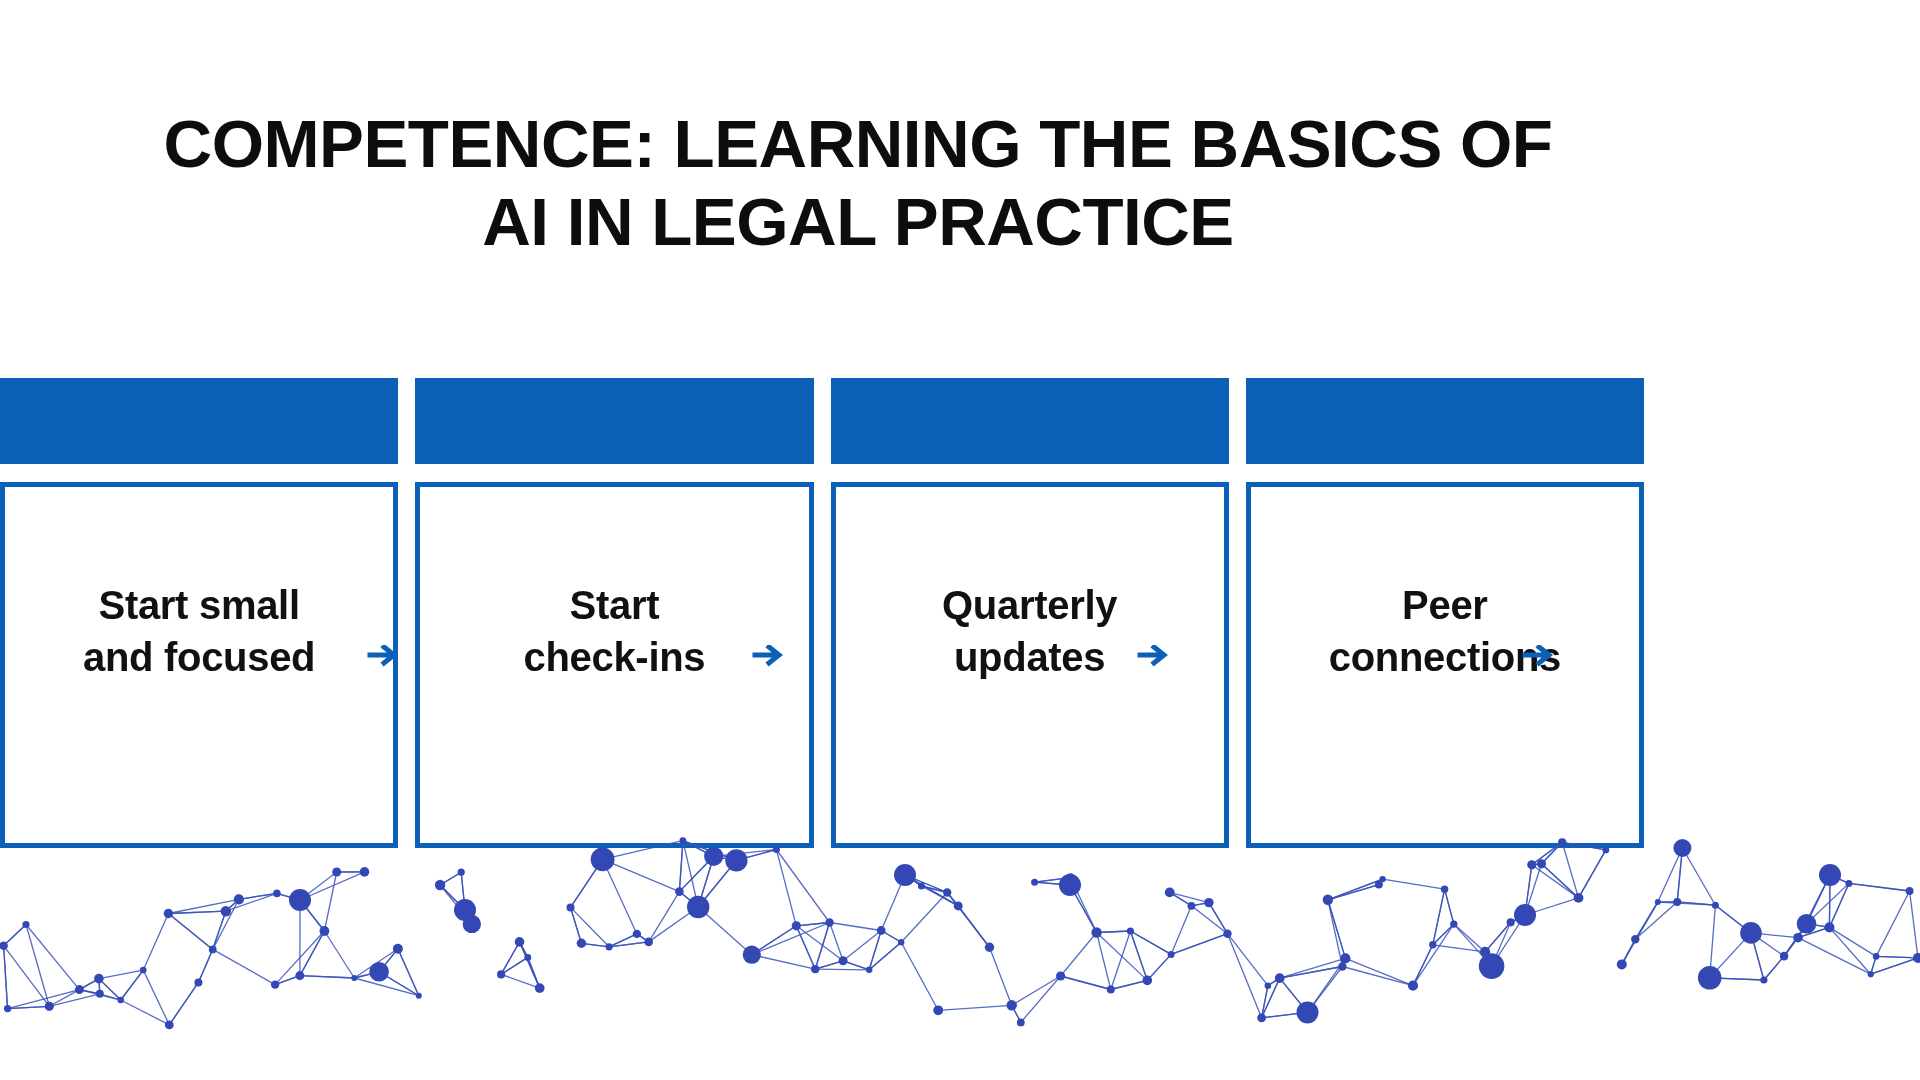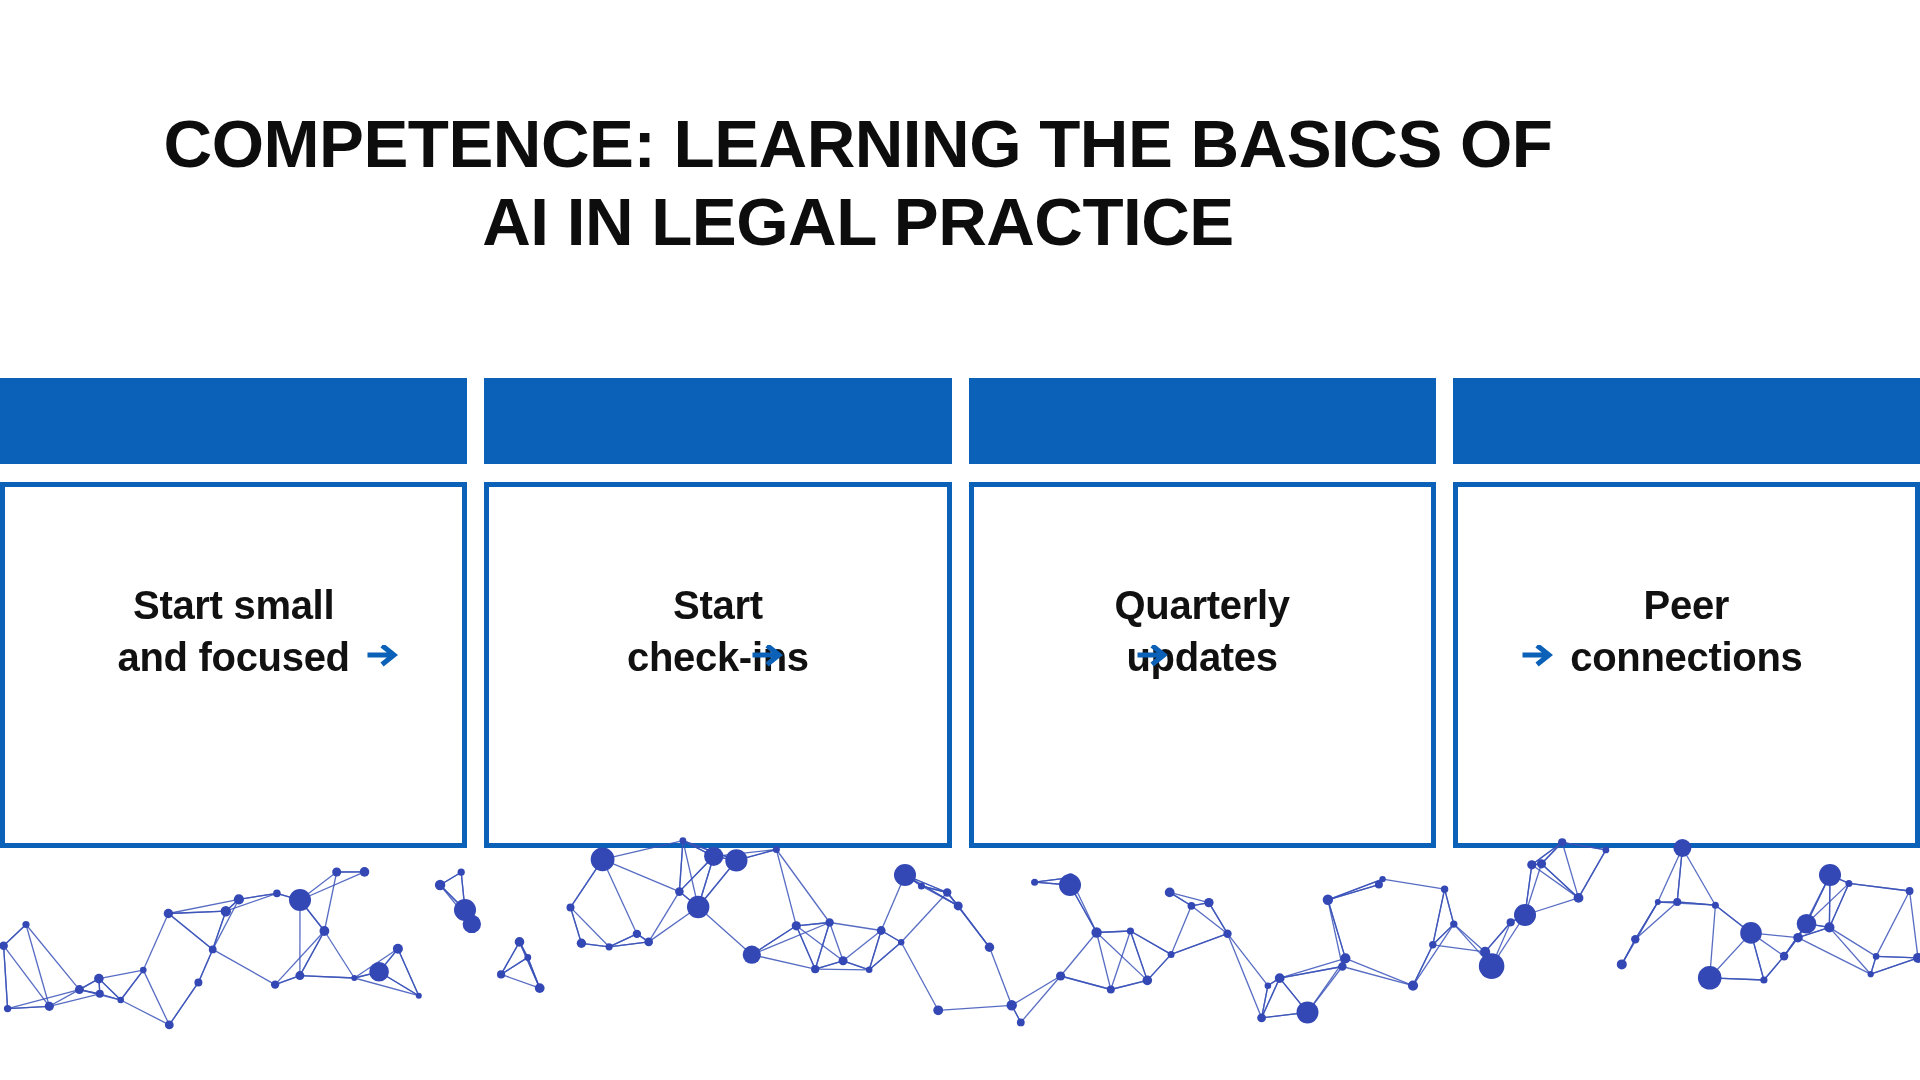--- a/index.html
+++ b/index.html
@@ -31,21 +31,21 @@
     letter-spacing:-0.5px;
     color:#0d0d0d;
     white-space:nowrap;
     transform:scaleX(1.02);
   }
 
   
   #cards {
     position:absolute;
     left:0; top:378px;
-    width:1920px; height:470px;
+    width:1644px; height:470px;
     display:flex;
     gap:17px;
   }
   .card {
     position:relative;
     flex:1 1 0;
     height:100%;
     display:flex;
     flex-direction:column;
   }

